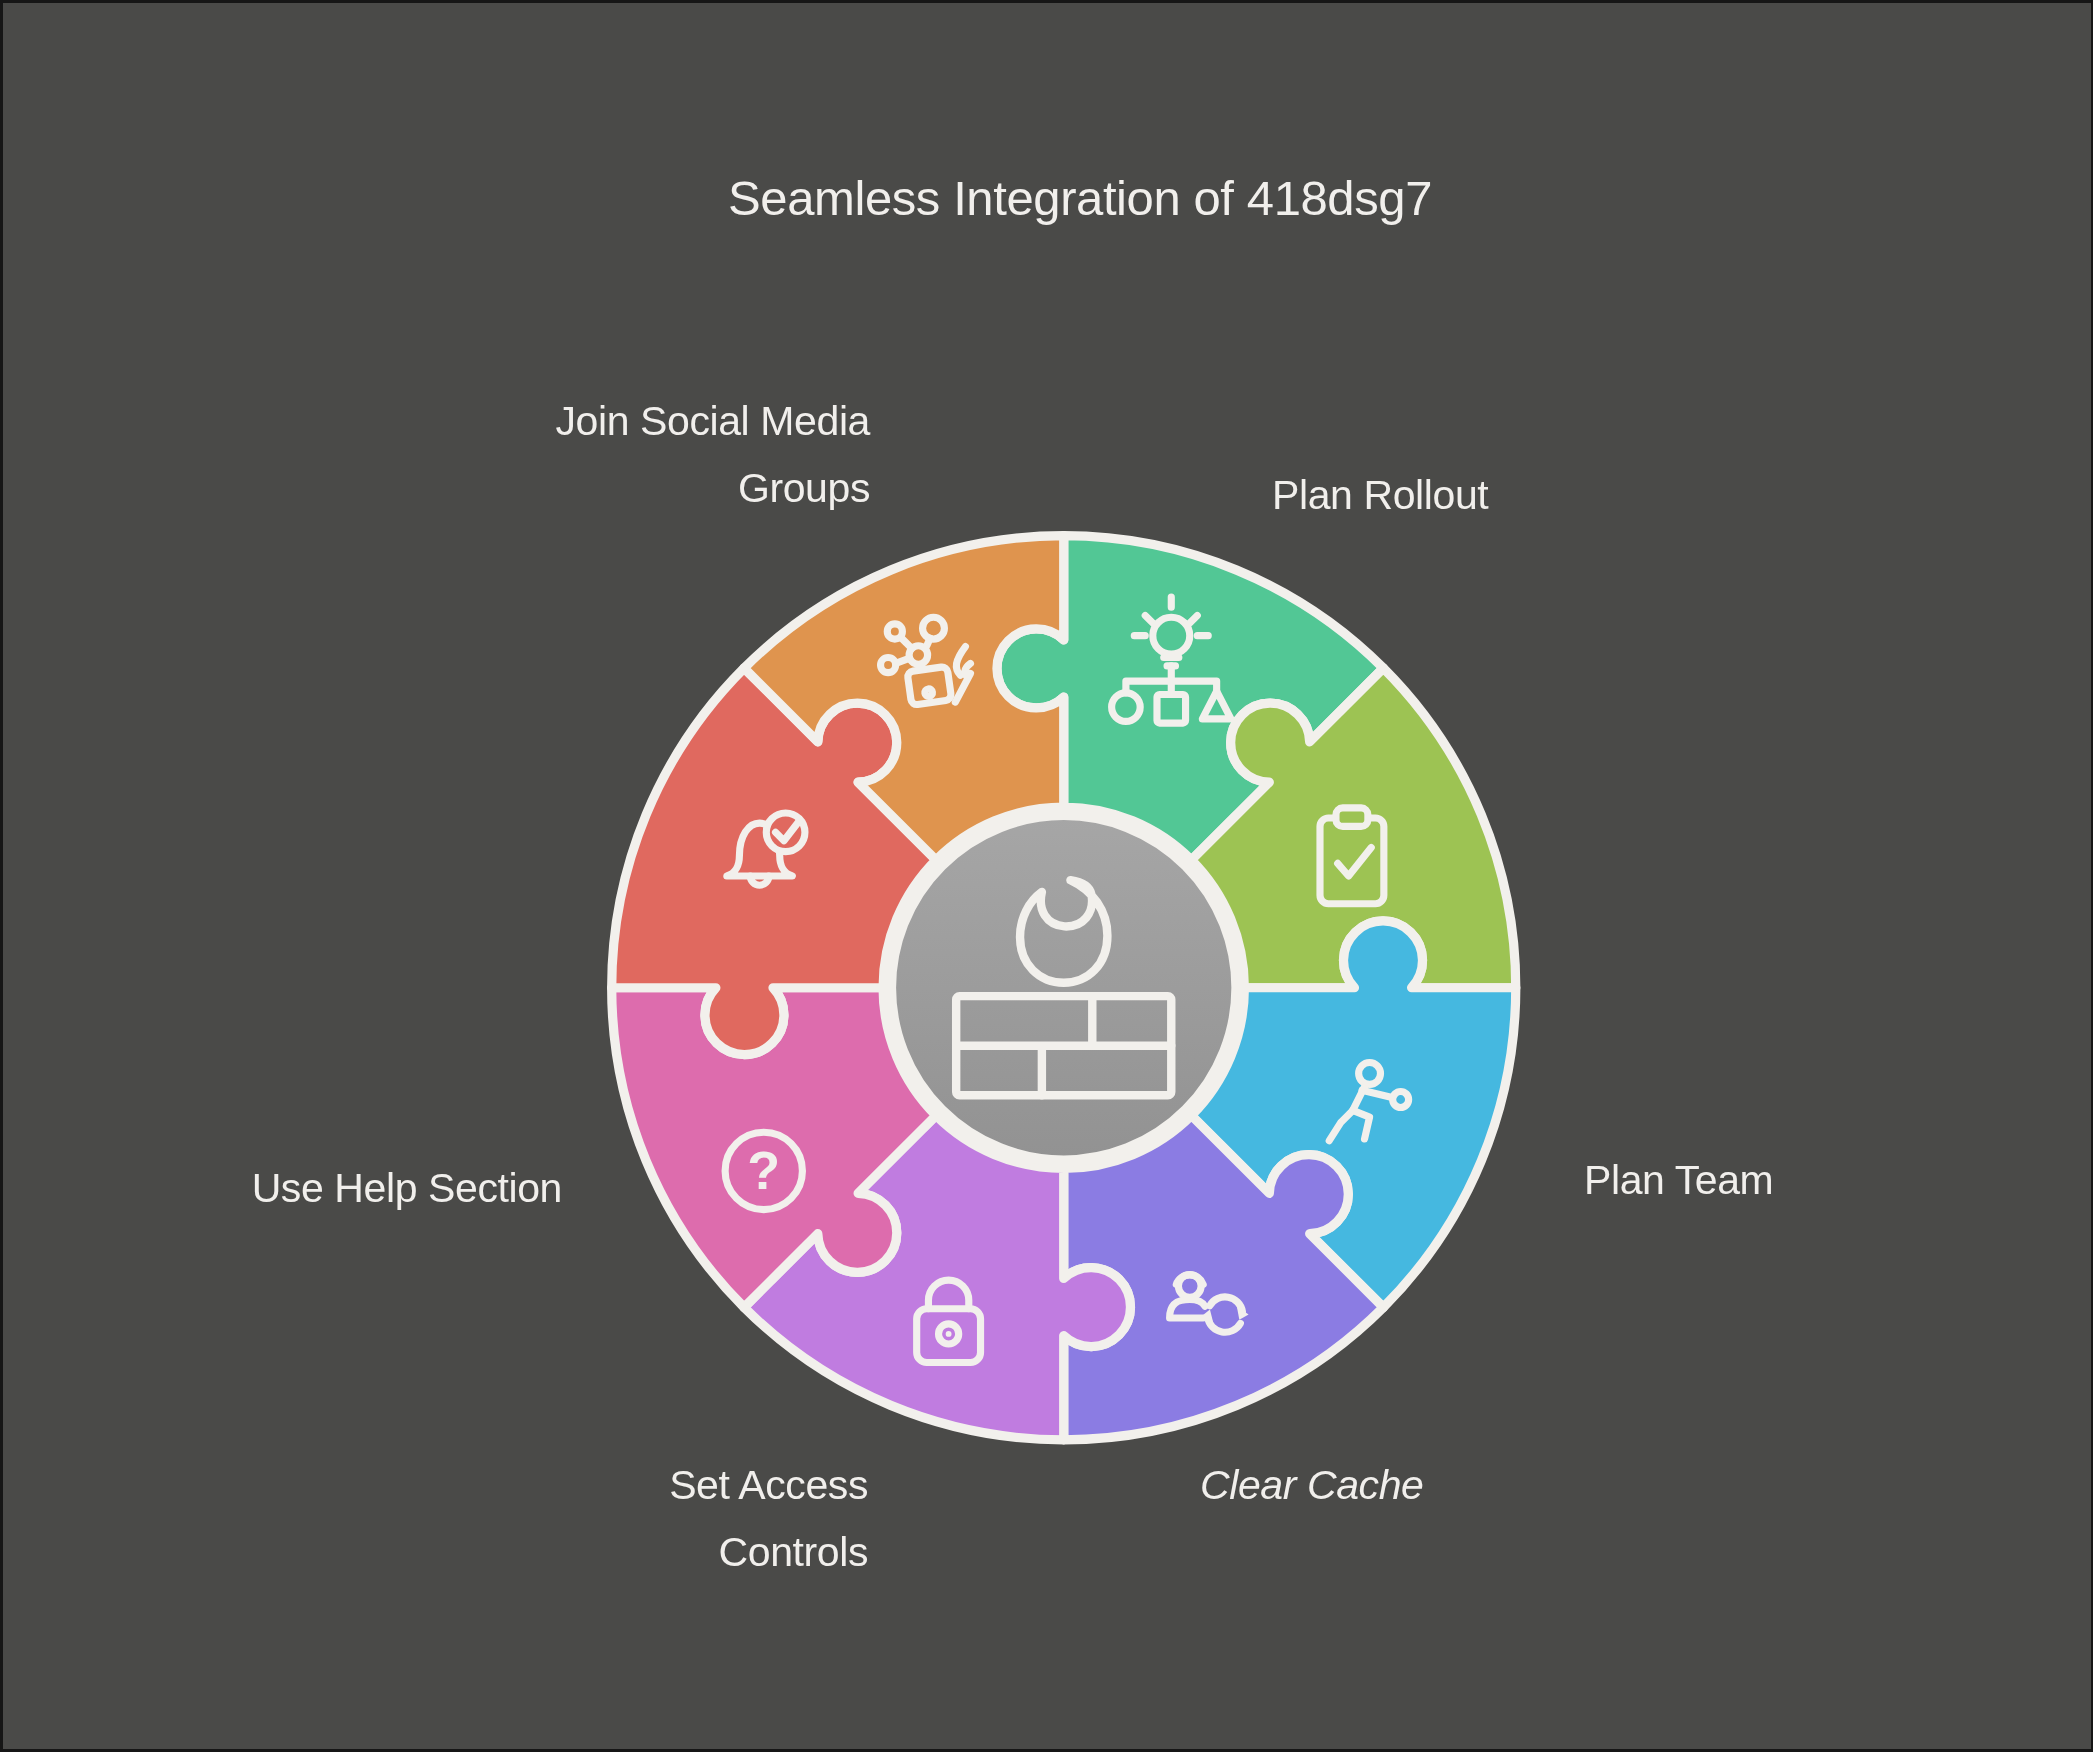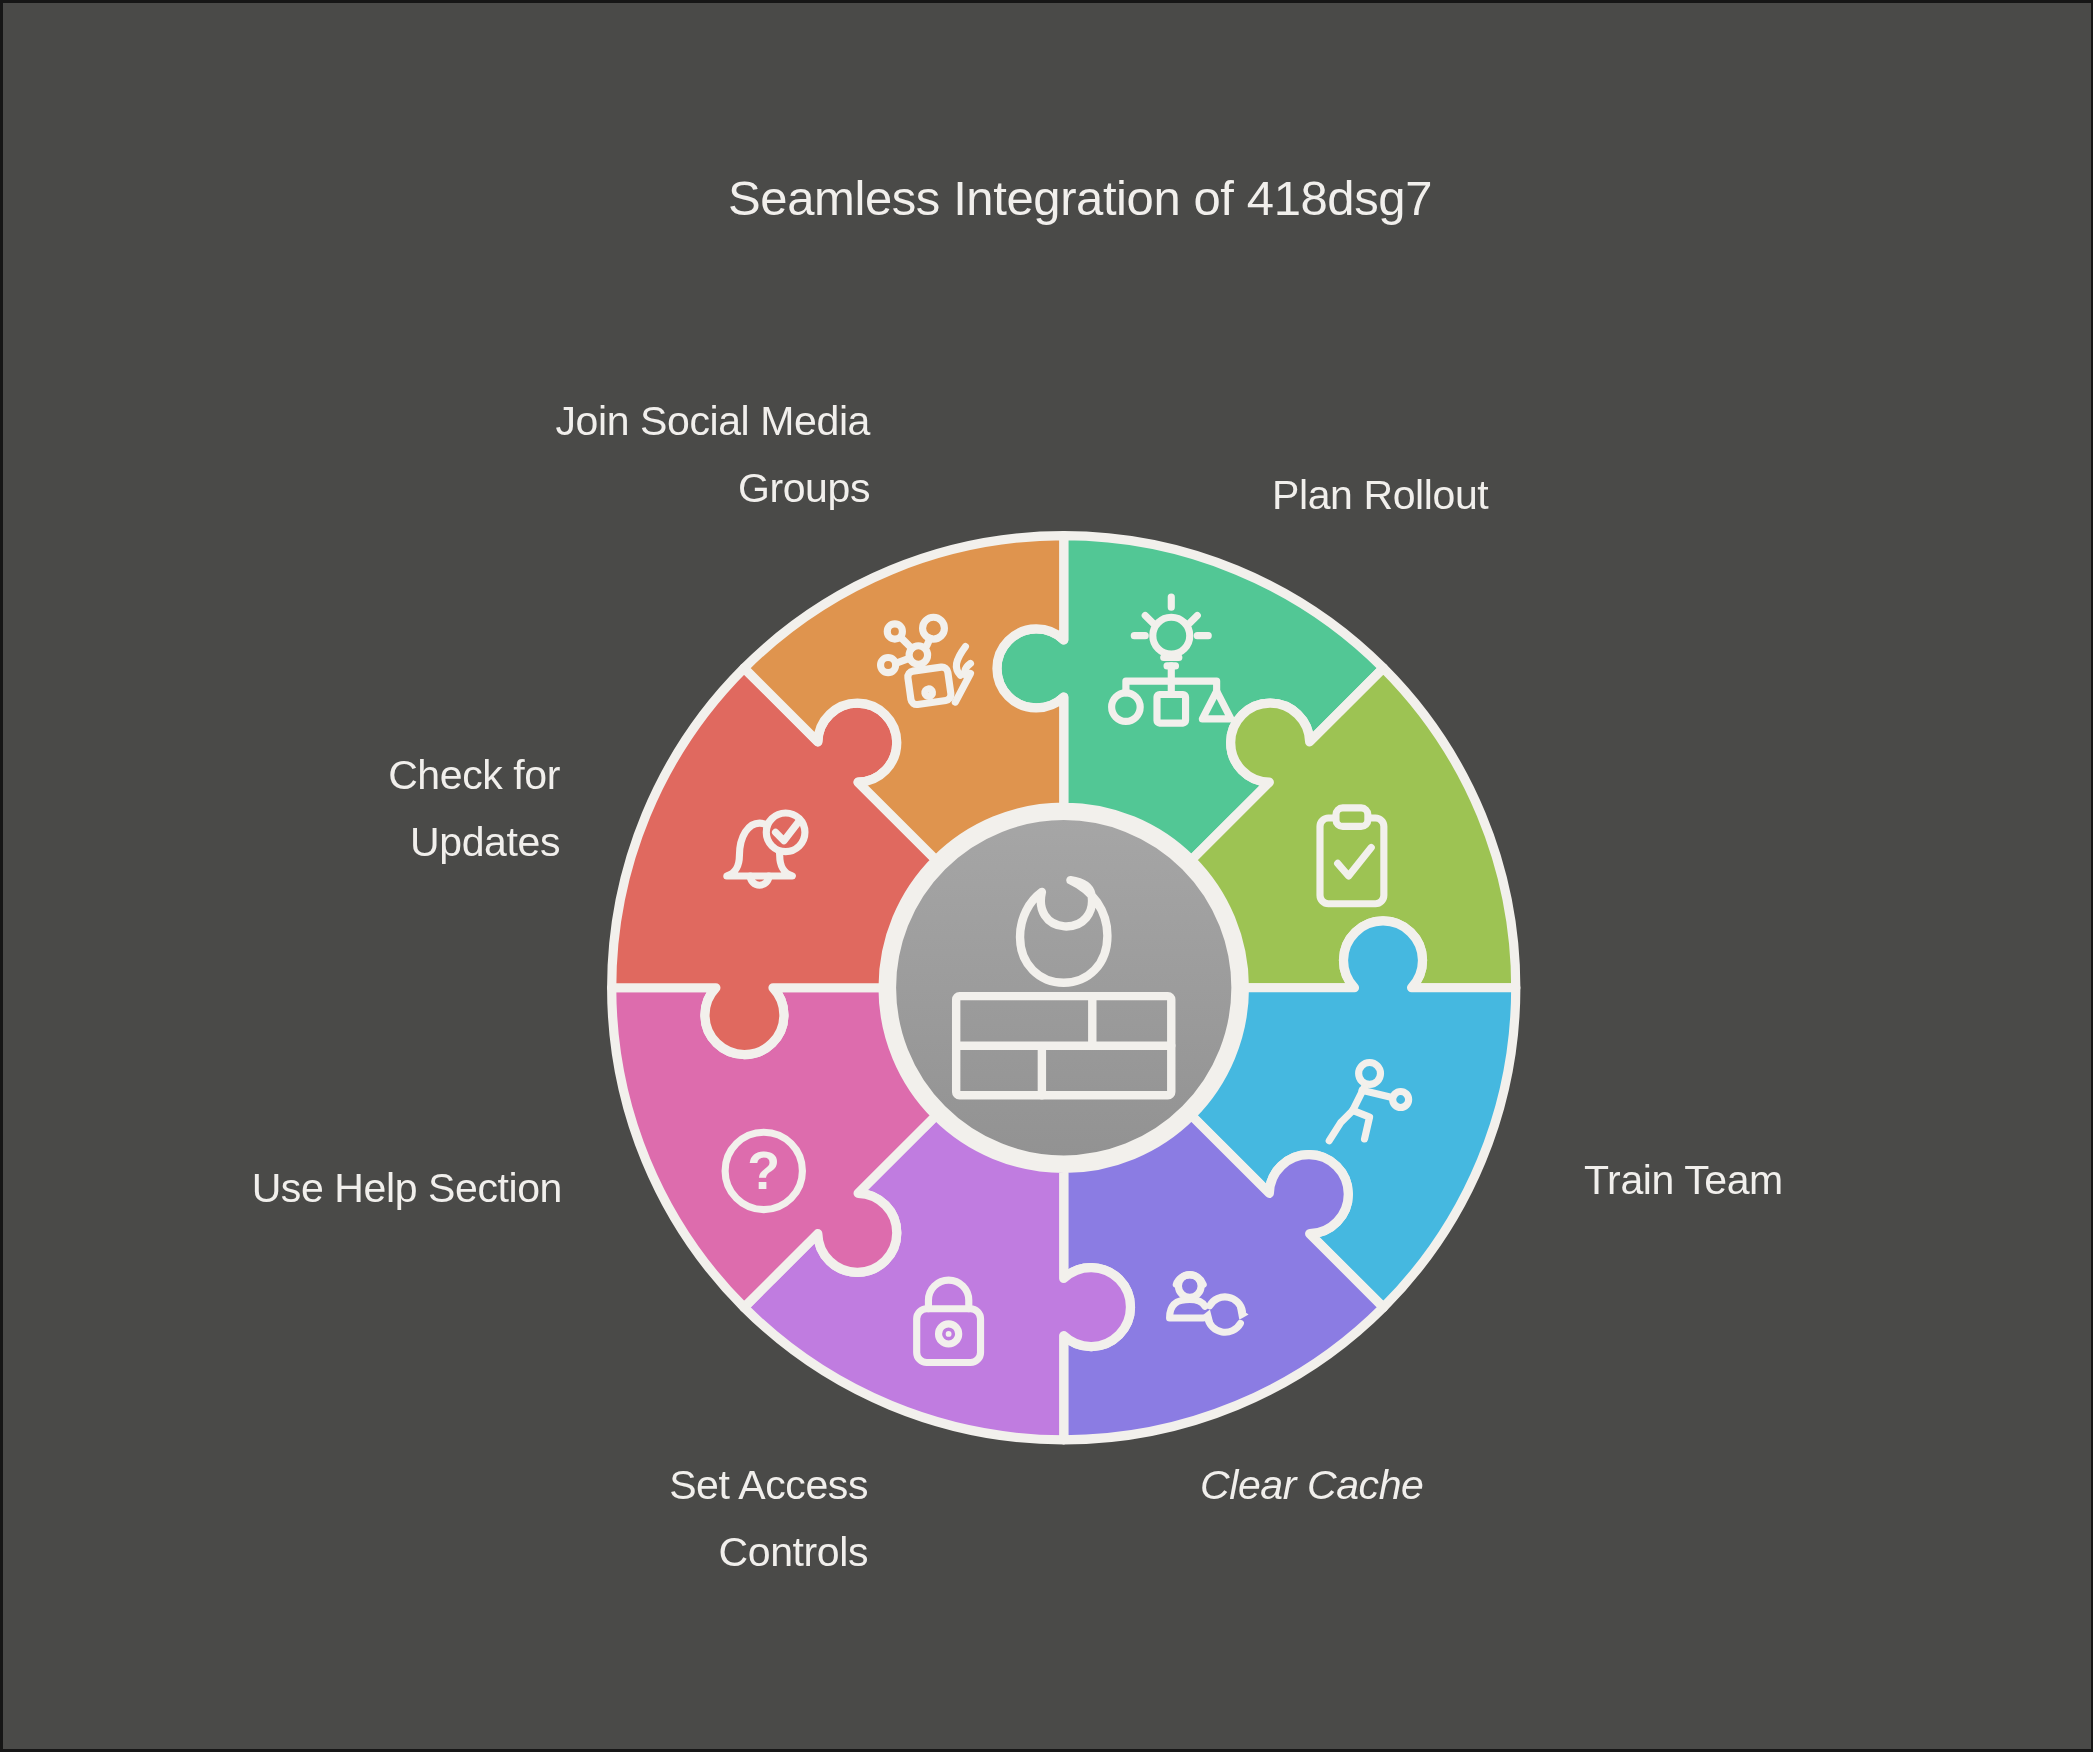--- a/index.html
+++ b/index.html
@@ -147,24 +147,22 @@
           <rect x="-30" y="2" width="48" height="40" rx="7"></rect>
           <circle cx="-8" cy="30" r="4.5"></circle>
         </g>
         <path d="M 40 -24 C 28 -8 26 2 34 10 M 46 -4 C 38 2 38 8 42 12 M 46 8 L 28 42"></path>
       </g>
 
     </g>
   </svg>
 
   <div class="lbl right pos-plan" style="text-align:center">Plan Rollout</div>
-  <div class="lbl pos-train">Train Team</div>
+  <div class="lbl pos-train">Plan Team</div>
   <div class="lbl pos-cache">Clear Cache</div>
   <div class="lbl right pos-access">Set Access
 Controls</div>
   <div class="lbl right pos-help">Use Help Section</div>
-  <div class="lbl right pos-check">Check for
-Updates</div>
   <div class="lbl right pos-join">Join Social Media
 Groups</div>
 
 </div>
 
 
 </body></html>

